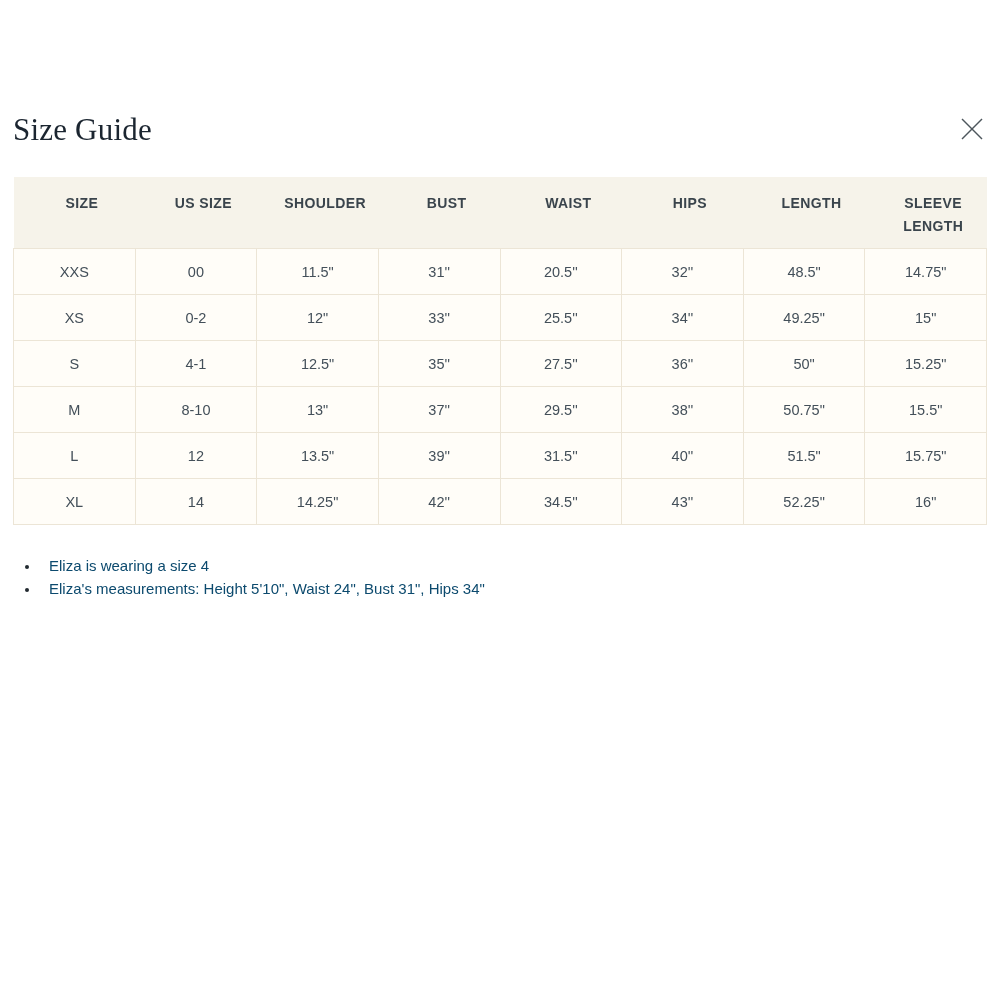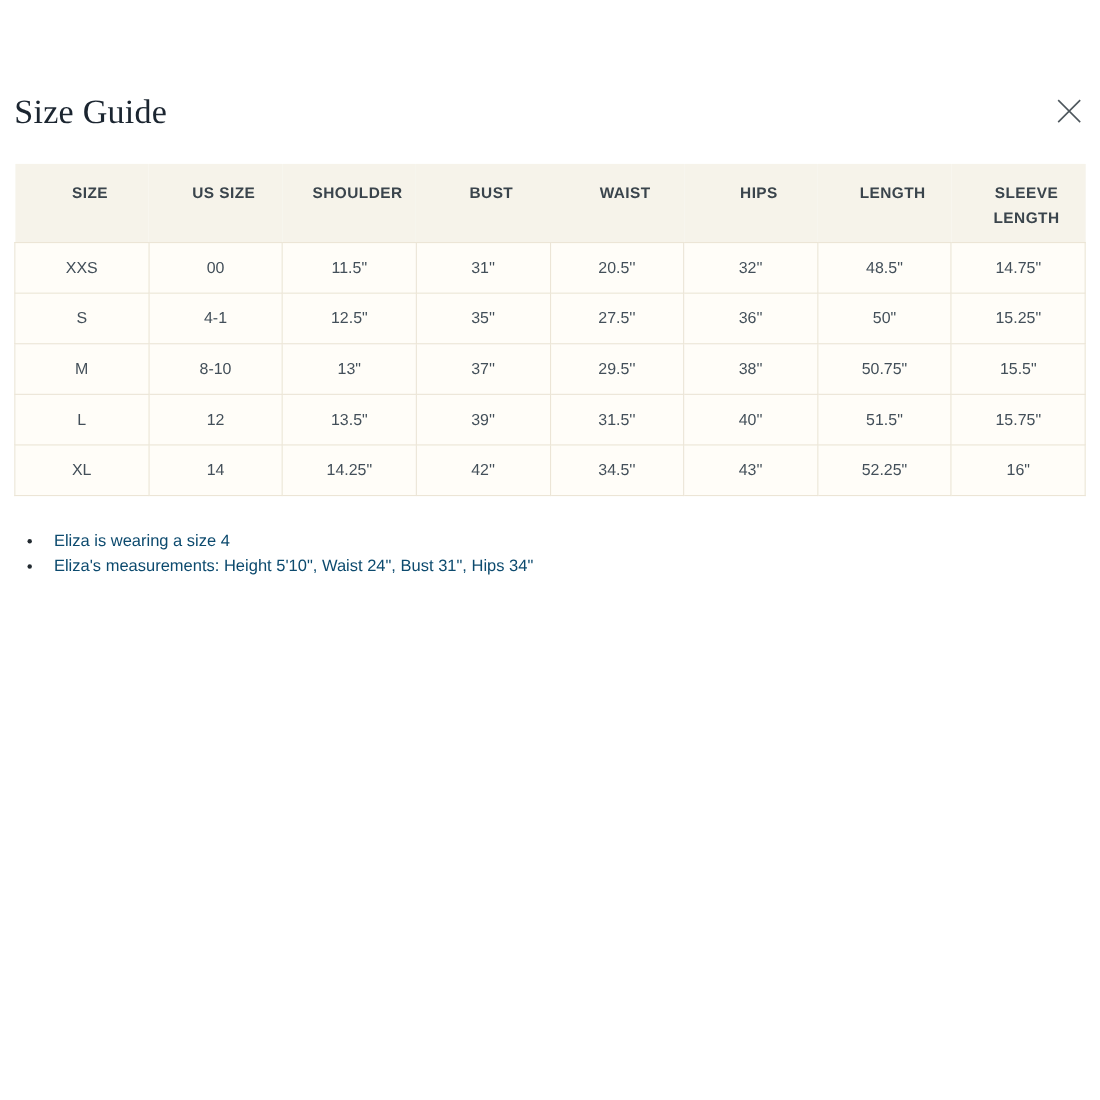--- a/index.html
+++ b/index.html
@@ -9,21 +9,21 @@
     font-family: "Liberation Sans", sans-serif;
     color: #434f59;
     overflow: hidden;
   }
   .page {
     width: 1000px; height: 1000px;
     padding: 0 13px;
     position: relative;
   }
   .modal-header {
-    padding-top: 84px;
+    padding-top: 112px;
     display: flex;
     justify-content: space-between;
     align-items: flex-start;
     gap: 23px;
   }
   .modal-title {
     font-family: "Liberation Serif", "DejaVu Serif", serif;
     font-size: 31px;
     font-weight: 400;
     color: #1b2530;
@@ -115,20 +115,30 @@
         <td>XXS</td>
         <td>00</td>
         <td>11.5"</td>
         <td>31''</td>
         <td>20.5''</td>
         <td>32''</td>
         <td>48.5"</td>
         <td>14.75"</td>
       </tr>
       <tr>
+        <td>XS</td>
+        <td>0-2</td>
+        <td>12"</td>
+        <td>33''</td>
+        <td>25.5''</td>
+        <td>34''</td>
+        <td>49.25"</td>
+        <td>15"</td>
+      </tr>
+      <tr>
         <td>S</td>
         <td>4-1</td>
         <td>12.5"</td>
         <td>35''</td>
         <td>27.5''</td>
         <td>36''</td>
         <td>50"</td>
         <td>15.25"</td>
       </tr>
       <tr>

